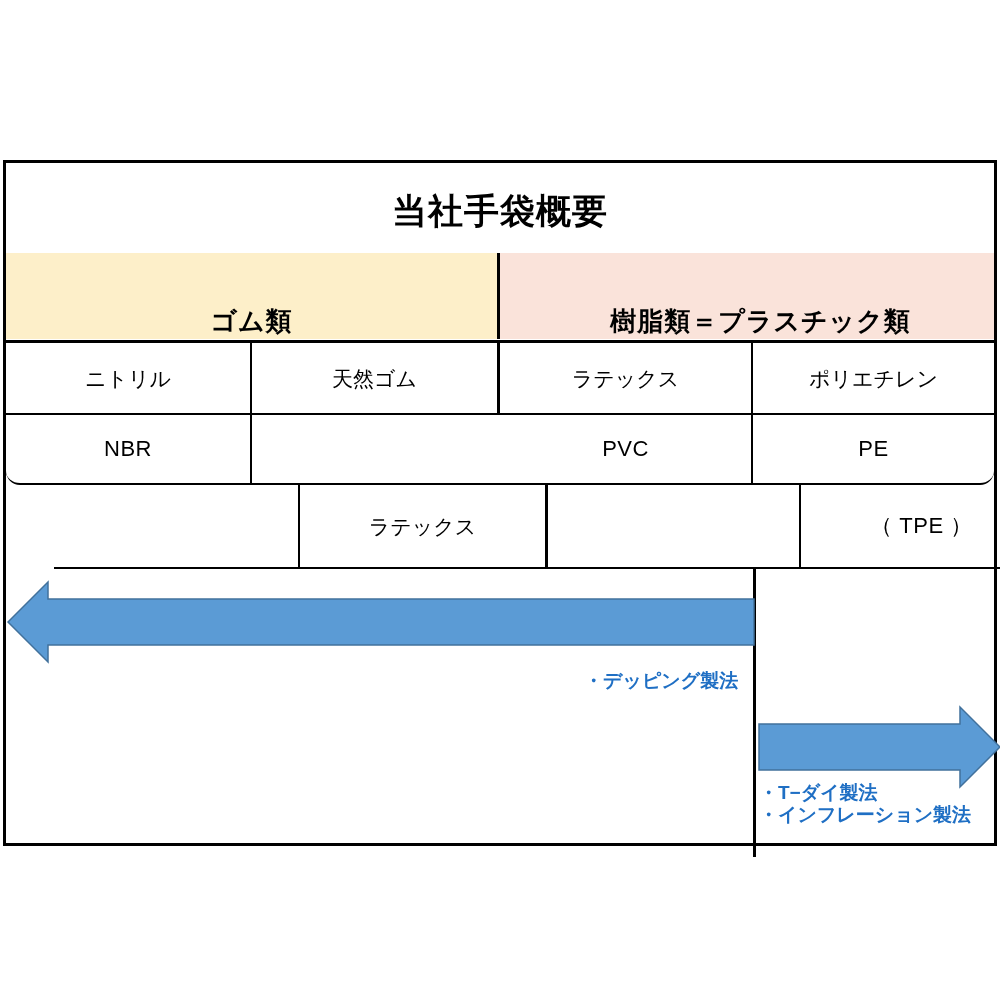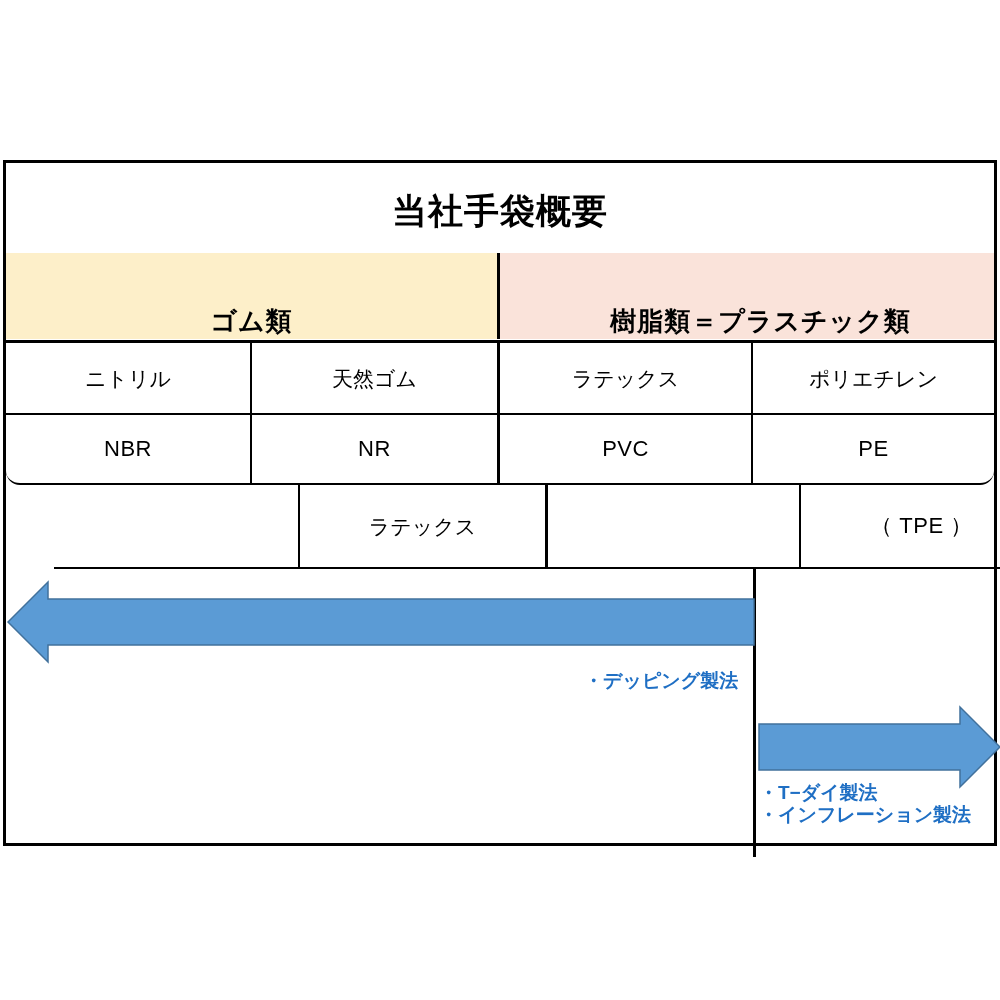--- a/index.html
+++ b/index.html
@@ -189,23 +189,20 @@
       </div>
       <div class="cell c4">
         <span class="cell-text">ポリエチレン</span>
       </div>
     </div>
 
     <div class="data-row row-2">
       <div class="cell c1">
         <span class="cell-text latin">NBR</span>
       </div>
-      <div class="cell c2">
-        <span class="cell-text latin">NR</span>
-      </div>
       <div class="cell c3">
         <span class="cell-text latin">PVC</span>
       </div>
       <div class="cell c4">
         <span class="cell-text latin">PE</span>
       </div>
     </div>
 
     <div class="data-row row-3">
       <div class="cell c1">

